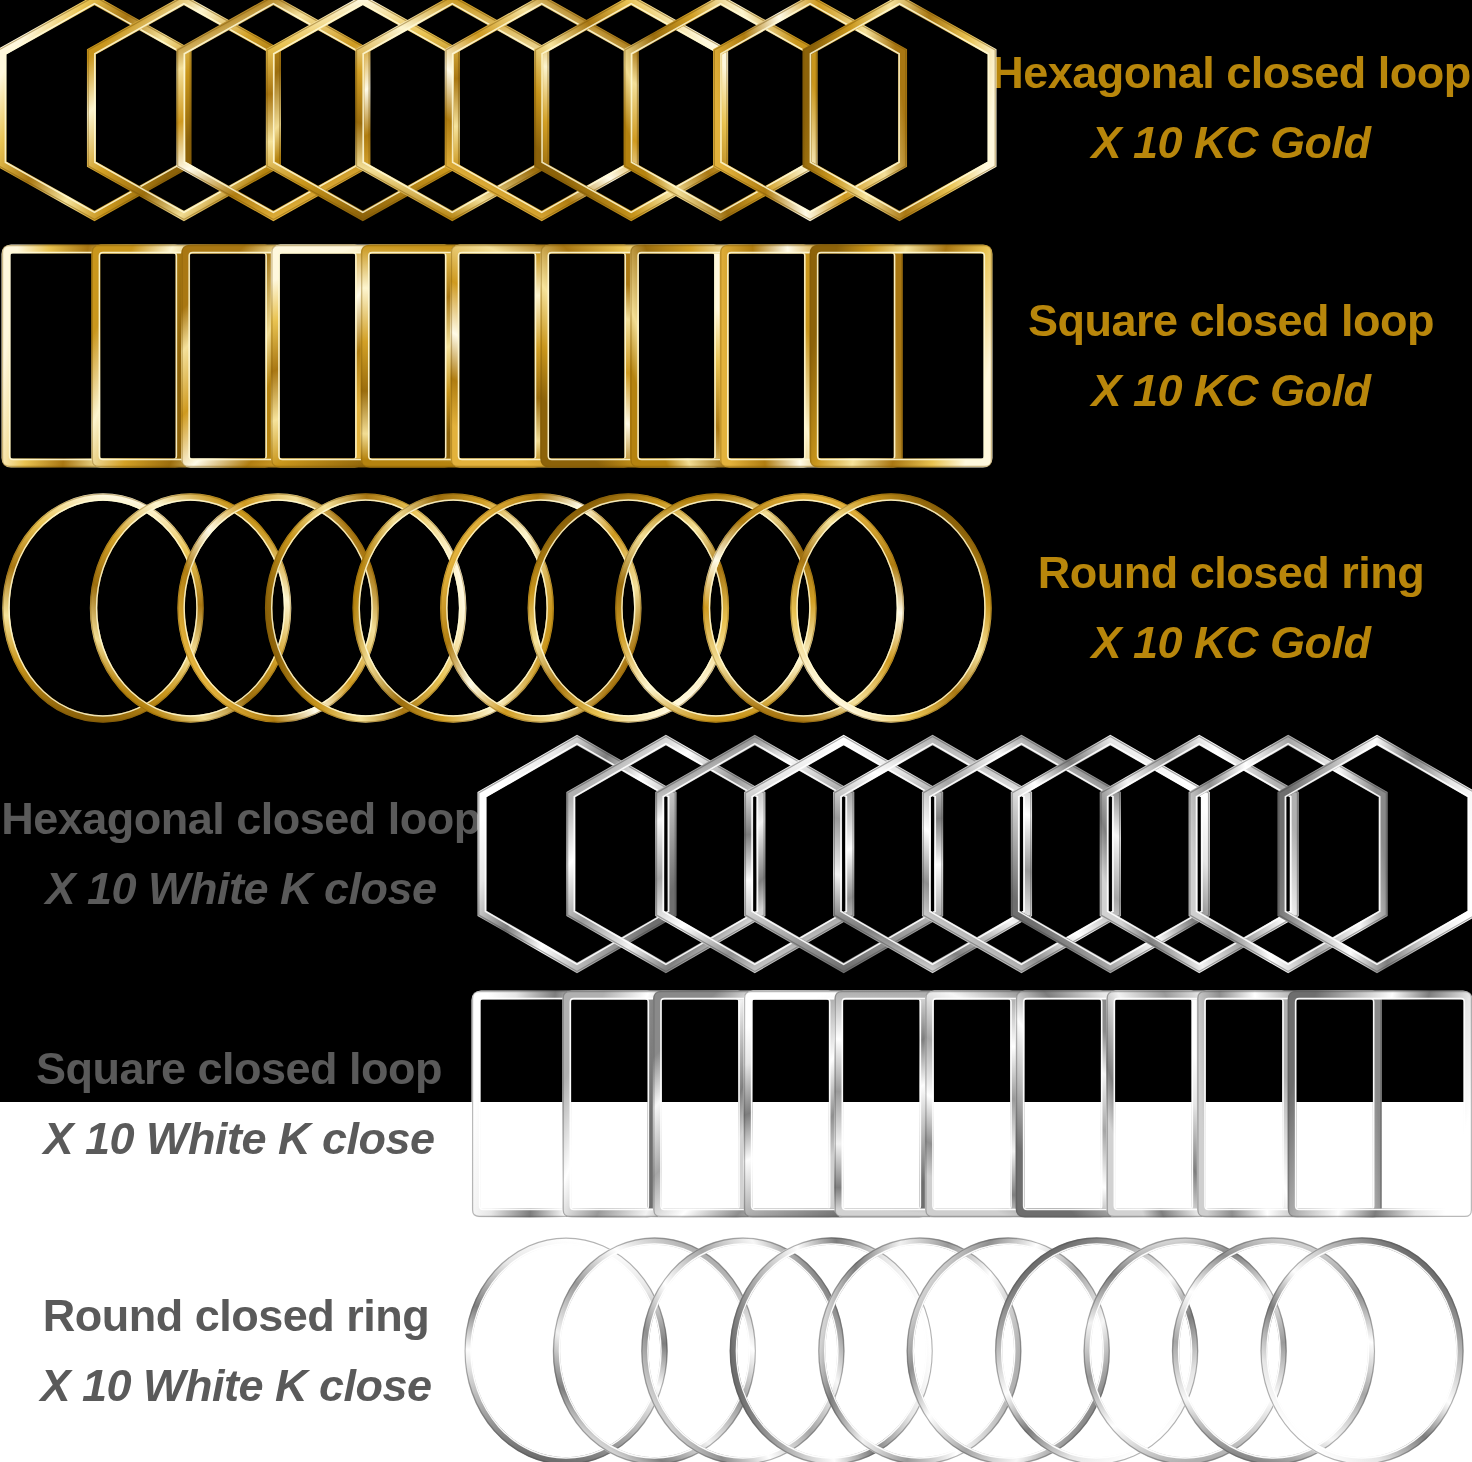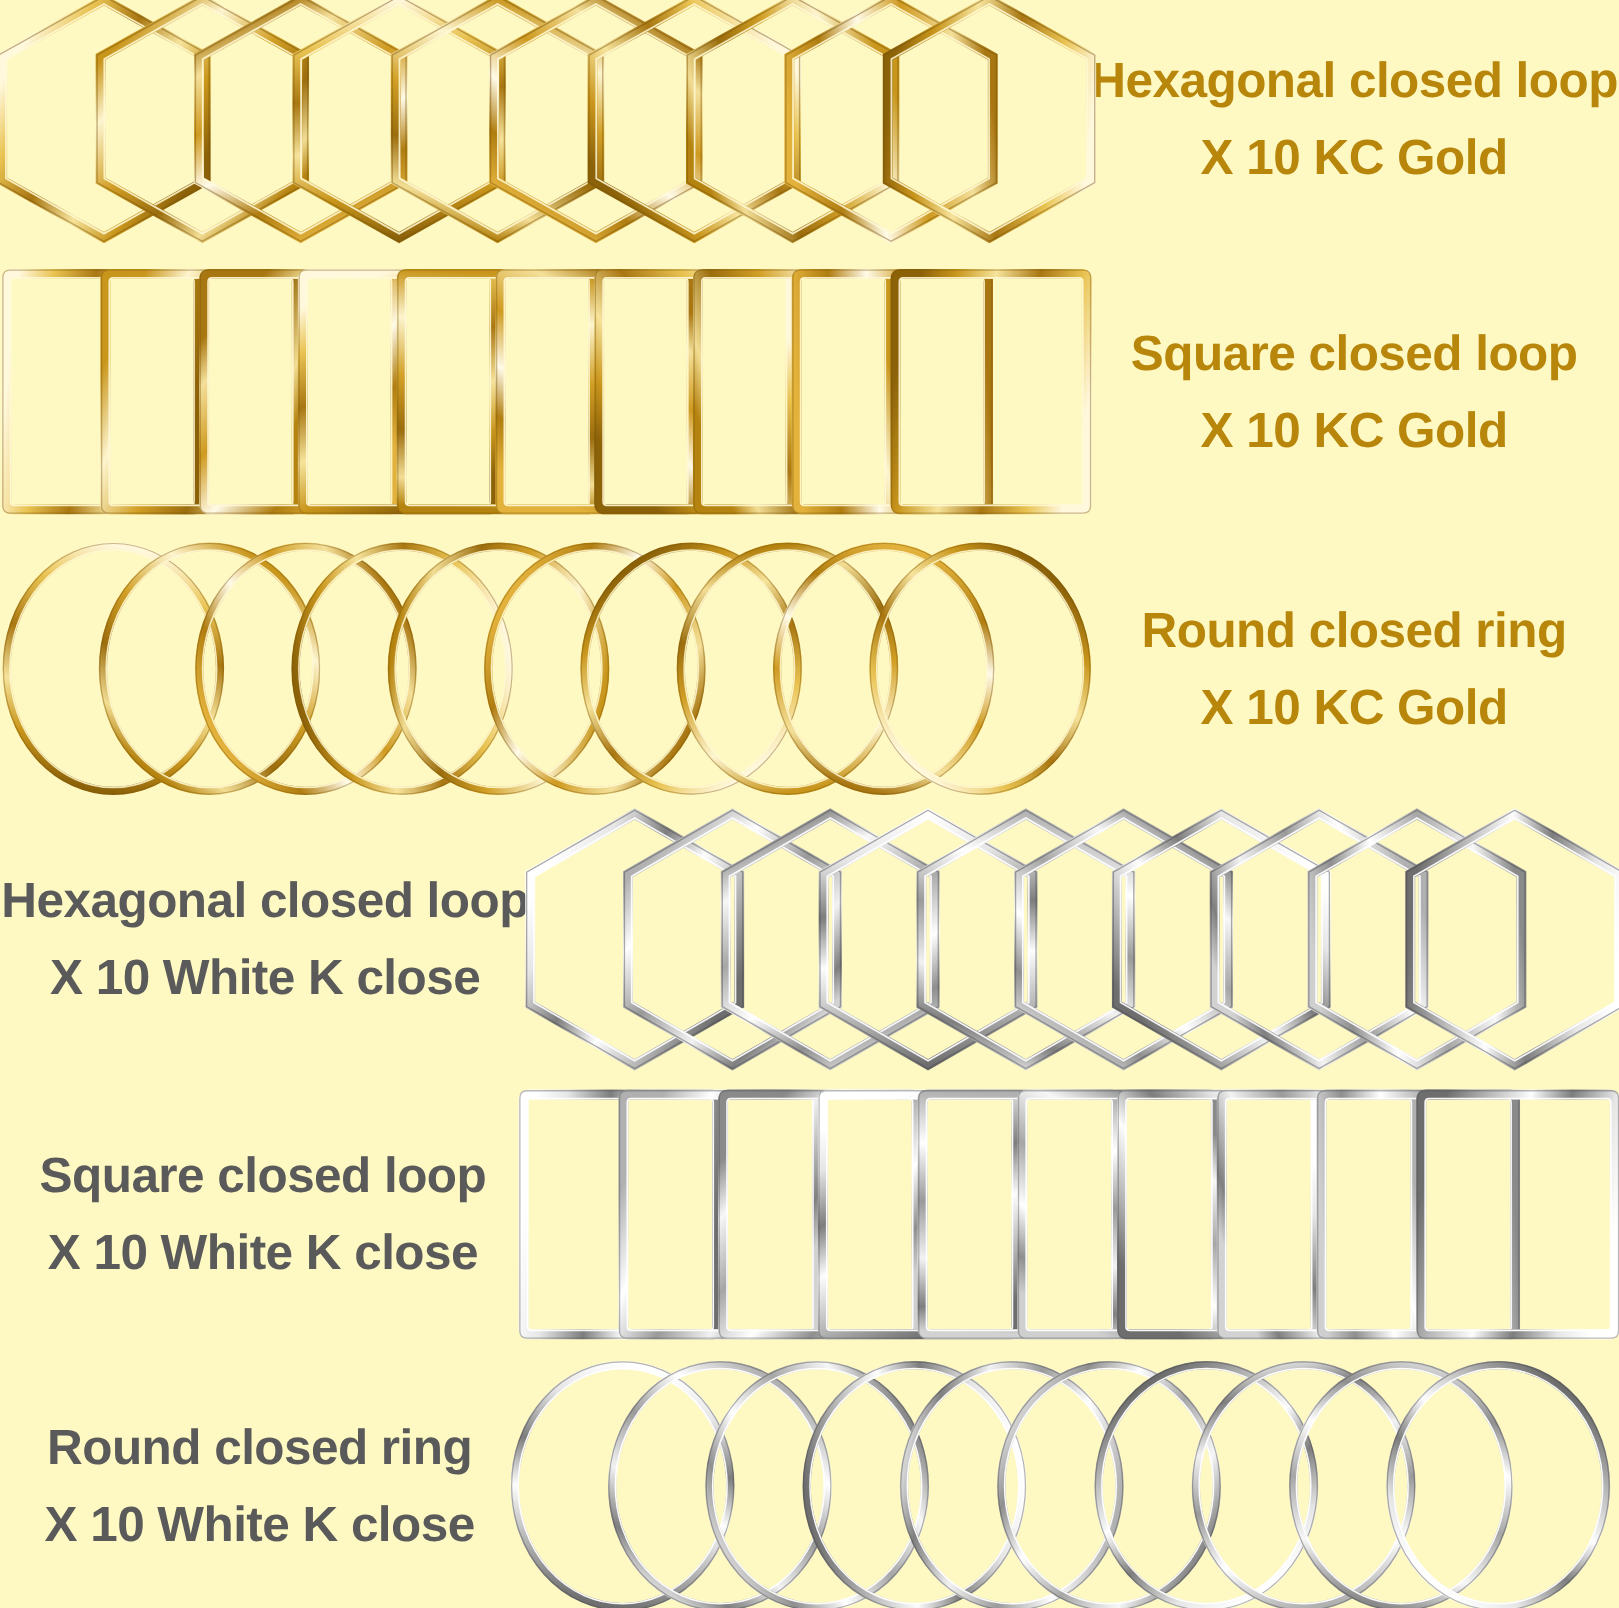--- a/index.html
+++ b/index.html
@@ -2,37 +2,37 @@
 <html><head>
 <meta charset="utf-8">
 <style>
   * { box-sizing: border-box; margin: 0; padding: 0; }
   html, body {
     width: 1472px; height: 1462px;
     background: #ffffff;
     font-family: "Liberation Sans", sans-serif;
     overflow: hidden;
   }
-  .page { position: relative; width: 1472px; height: 1462px; background:#fef9c3; }
+  .page { position: relative; width: 1472px; height: 1102px; background:#000000; }
 
   .row { position: absolute; left: 0; width: 1472px; display: flex; align-items: center; }
 
   .products { position: relative; height: 100%; flex: none; }
   .products svg { display: block; width: 100%; height: 100%; overflow: visible; }
 
   .caption { flex: none; display: flex; flex-direction: column;
              align-items: center; justify-content: center; }
   .caption .line {
     font-weight: bold;
     letter-spacing: -0.5px;
     white-space: nowrap;
     line-height: 1.06;
   }
   .caption .line1 { font-size: 45px; }
-  .caption .line2 { font-size: 45px; margin-top: 22px; }
+  .caption .line2 { font-size: 45px; margin-top: 22px; font-style: italic; }
 
   .gold .line { color: #b8860b; }
   .silver .line { color: #5a5a5a; }
 
   
   #row-gold-hex    { top: -4px;   height: 224px; }
   #row-gold-sq     { top: 240px;  height: 232px; }
   #row-gold-ring   { top: 492px;  height: 232px; }
   #row-silver-hex  { top: 736px;  height: 236px; }
   #row-silver-sq   { top: 986px;  height: 236px; }

